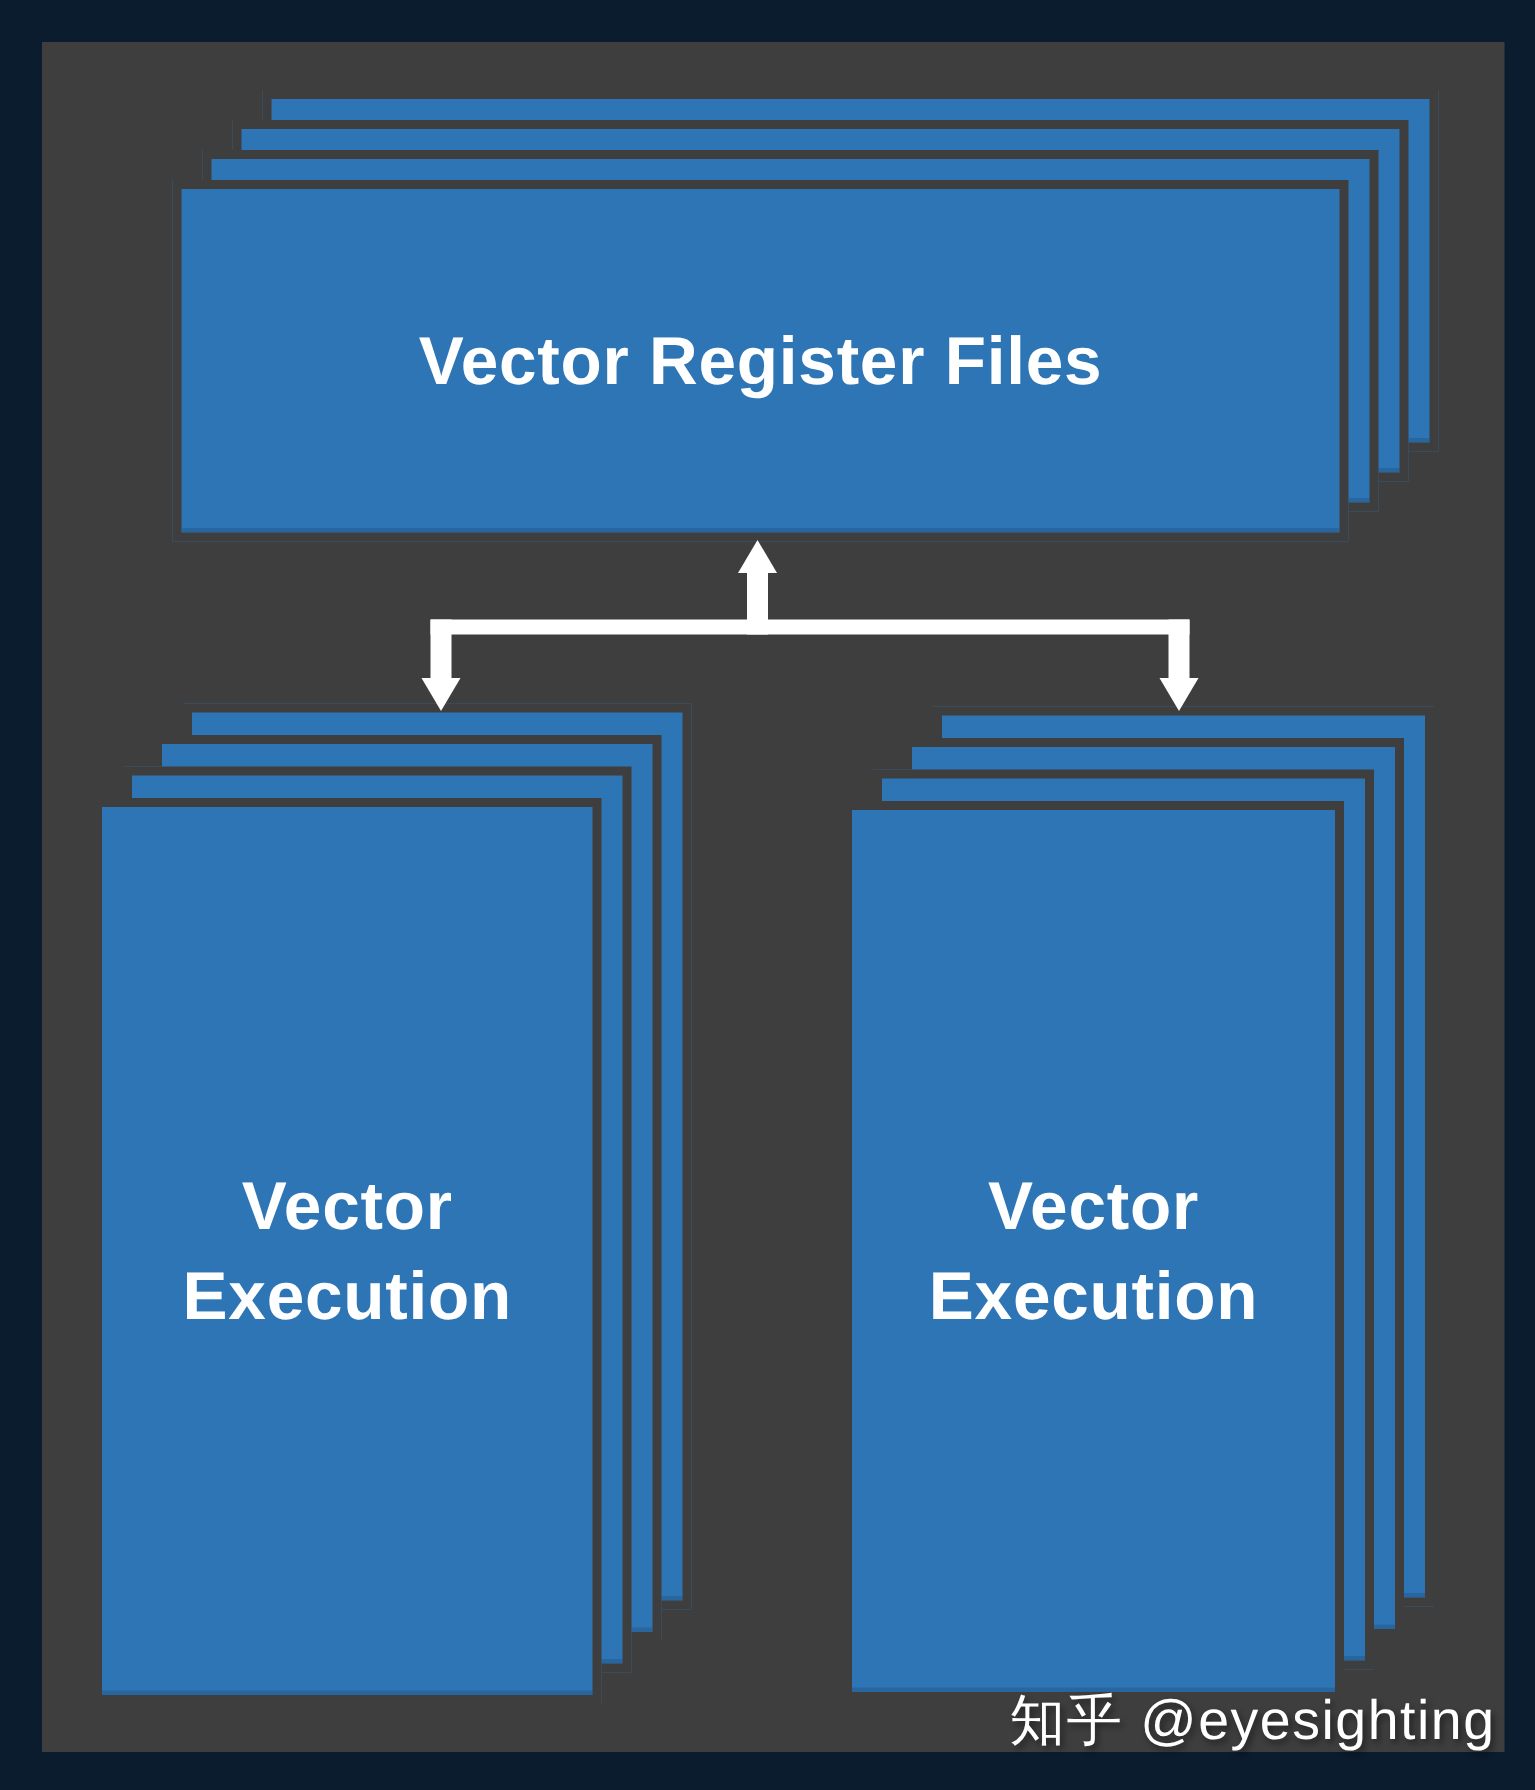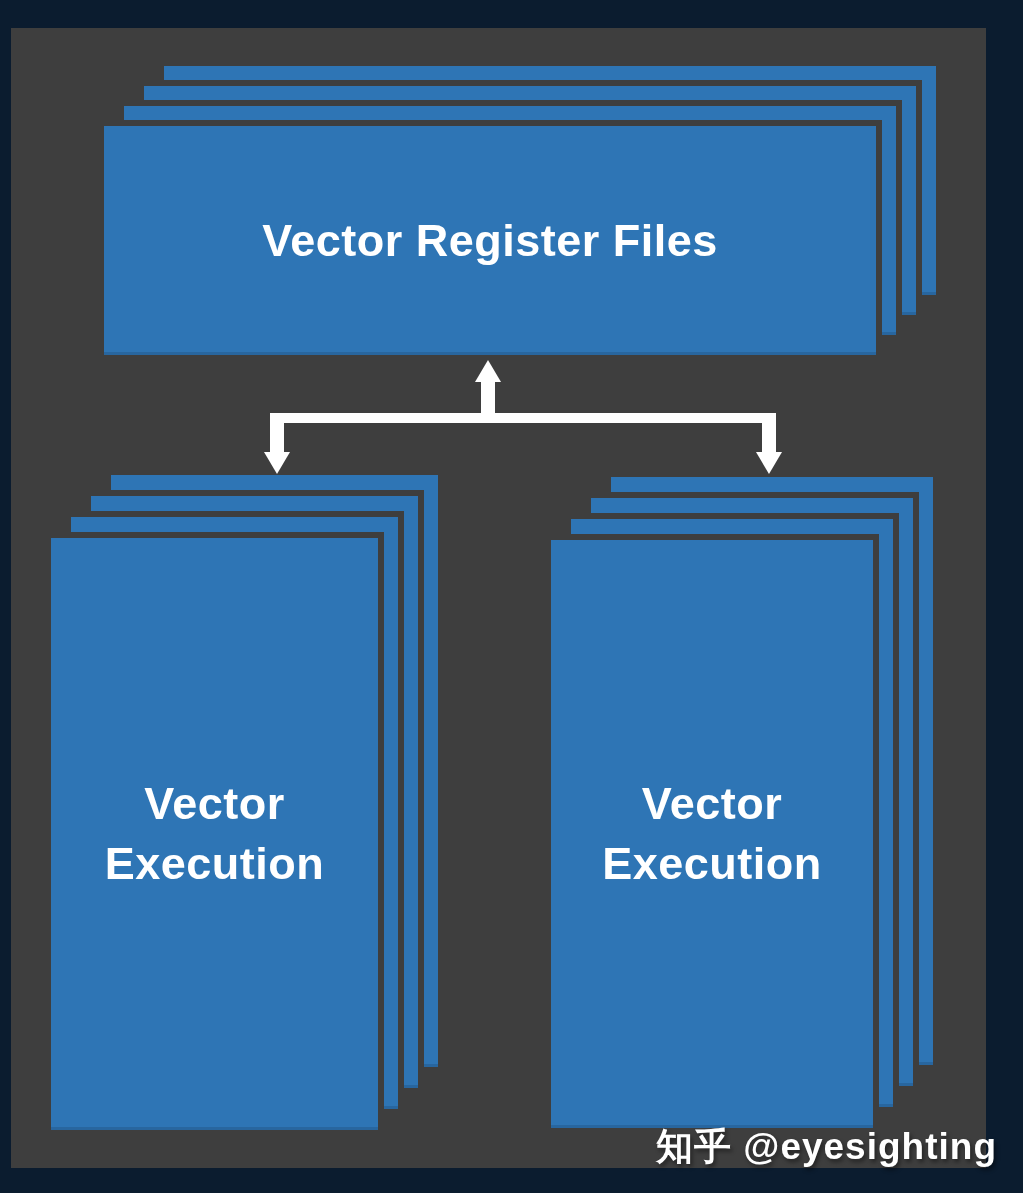--- a/index.html
+++ b/index.html
@@ -5,21 +5,21 @@
   html, body { margin: 0; padding: 0; }
   body {
     width: 1023px; height: 1193px;
     background: var(--background, #0b1c2f);
     position: relative;
     overflow: hidden;
     font-family: "Liberation Sans", sans-serif;
   }
   .panel {
     position: absolute;
-    left: 11px; top: 28px;
+    left: 28px; top: 28px;
     width: 975px; height: 1140px;
     background: var(--panel, #3e3e3e);
   }
   
   .layer {
     position: absolute;
     box-sizing: border-box;
     background: var(--box-blue, #2e75b5);
     border: 6px solid var(--panel, #3e3e3e);
     box-shadow: inset 0 -3px 0 rgba(0,0,0,0.12);
@@ -63,21 +63,21 @@
           border-left: 13px solid transparent; border-right: 13px solid transparent; }
   .head-up { left: 464px; top: 332px; border-bottom: 22px solid var(--arrow-white, #ffffff); }
   .head-dl { left: 253px; top: 424px; border-top: 22px solid var(--arrow-white, #ffffff); }
   .head-dr { left: 745px; top: 424px; border-top: 22px solid var(--arrow-white, #ffffff); }
 
   .watermark {
     position: absolute;
     right: 26px; top: 1122px;
     color: var(--text-white, #ffffff);
     font-size: 37px;
-    font-weight: 700;
+    font-weight: 400;
     letter-spacing: 1px;
     text-shadow: 2px 3px 4px rgba(0,0,0,0.45);
     z-index: 6;
     white-space: nowrap;
   }
 </style>
 </head>
 <body>
 
 <div class="panel">

